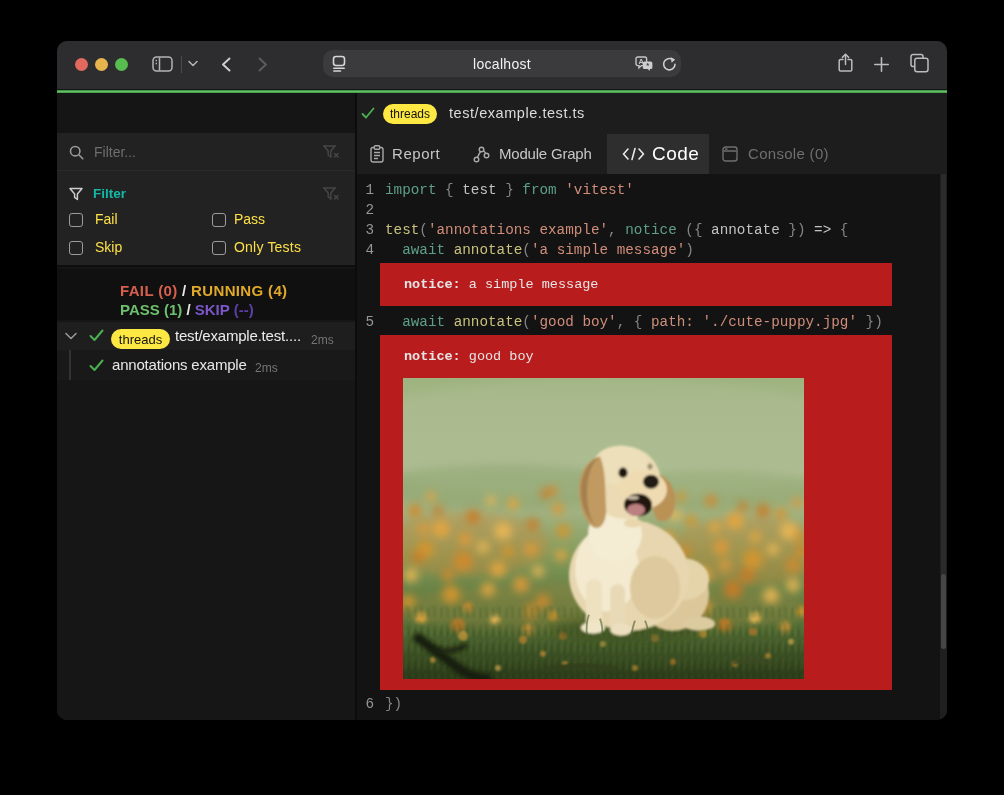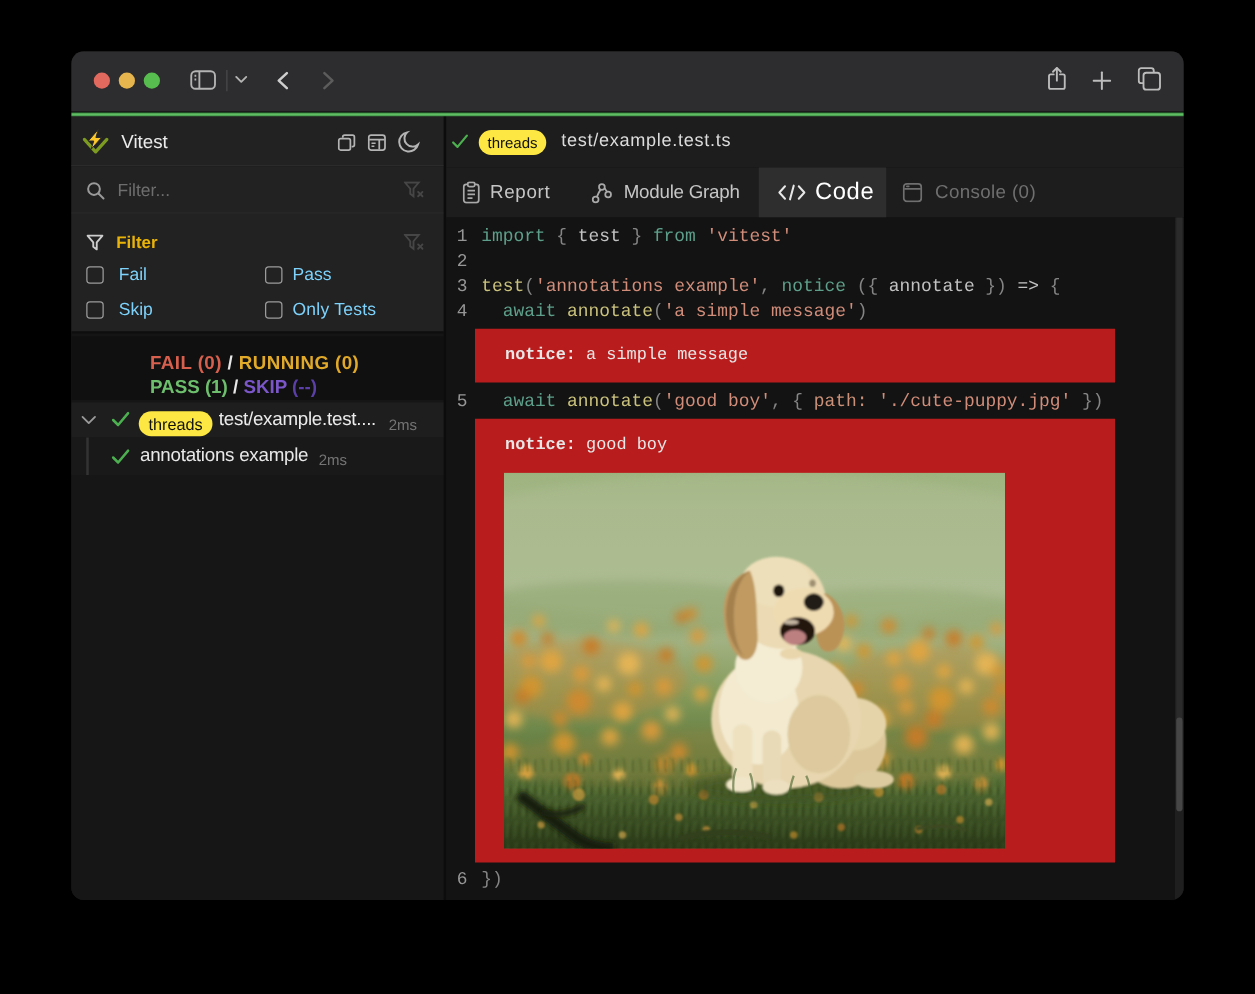--- a/index.html
+++ b/index.html
@@ -18,21 +18,21 @@
 #m-tabs{position:absolute;left:0;top:42px;width:649px;height:40px;background:#1d1d1d}
 #code{position:absolute;left:0;top:82px;width:590px;height:546px;background:#131313}
 .mono{font-family:"Liberation Mono",monospace;font-size:14.3px;line-height:20px;white-space:pre}
 .cline{position:absolute;left:28px;height:20px}
 .lnum{position:absolute;width:20px;text-align:right;height:20px;color:#969696}
 .kw{color:#5d9f8a}.fn{color:#c9c17c}.str{color:#d18d7a}.pu{color:#858585}.va{color:#c2c2c2}.pr{color:#cb9178}
 .notice{position:absolute;left:23px;width:512px;background:#b91c1c}
 .ntext{position:absolute;left:24px;font-family:"Liberation Mono",monospace;font-size:13.5px;line-height:16px;color:#e6e6e6}
 .pill{background:#fde843;color:#111;border-radius:10px;font-size:11.5px;display:flex;align-items:center;justify-content:center;position:absolute}
 .cb{position:absolute;width:14px;height:14px;border:1.5px solid #9c9c9c;border-radius:3px;background:transparent}
-.cblb{position:absolute;font-size:14px;color:#7dd3fc}
+.cblb{position:absolute;font-size:14px;color:#fde047}
 .dur{color:#757575;font-size:12px;position:absolute}
 svg{display:block}
 .ico{position:absolute}
 </style></head>
 <body>
 <div id="win">
   <div id="toolbar">
     <div class="tl" style="left:18px;background:#e2695e"></div>
     <div class="tl" style="left:38px;background:#e7b54d"></div>
     <div class="tl" style="left:58px;background:#57bd4e"></div>
@@ -45,92 +45,89 @@
     <div style="position:absolute;left:124px;top:15px;width:1px;height:17px;background:#4a4a4c"></div>
     <svg class="ico" style="left:131px;top:19px" width="10" height="7" viewBox="0 0 10 7" fill="none" stroke="#b4b4b4" stroke-width="1.5" stroke-linecap="round" stroke-linejoin="round">
         <path d="M1 1.5 L5 5.5 L9 1.5"></path>
       </svg>
     <svg class="ico" style="left:164px;top:16px" width="10" height="15" viewBox="0 0 10 15" fill="none" stroke="#cecece" stroke-width="2" stroke-linecap="round" stroke-linejoin="round">
         <path d="M8.5 1.5 L2 7.5 L8.5 13.5"></path>
       </svg>
     <svg class="ico" style="left:201px;top:16px" width="10" height="15" viewBox="0 0 10 15" fill="none" stroke="#5c5c5c" stroke-width="2" stroke-linecap="round" stroke-linejoin="round">
         <path d="M1.5 1.5 L8 7.5 L1.5 13.5"></path>
       </svg>
+    <div id="urlbar" style="position:absolute;left:266px;top:9px;width:358px;height:27px;background:#3b3b3d;border-radius:10px">
+      <svg class="ico" style="left:8px;top:5px" width="16" height="17" viewBox="0 0 16 17" fill="none" stroke="#d6d6d6" stroke-width="1.6">
+          <rect x="2.5" y="1.5" width="11" height="9" rx="2.5"></rect>
+          <line x1="2.8" y1="13.2" x2="13.2" y2="13.2" stroke-linecap="round"></line>
+          <line x1="2.8" y1="16" x2="9.5" y2="16" stroke-linecap="round"></line>
+        </svg>
+      <div style="position:absolute;left:0;top:0;width:358px;height:27px;display:flex;align-items:center;justify-content:center;color:#f2f2f2;font-size:14px;letter-spacing:0.3px">localhost</div>
+      <svg class="ico" style="left:312px;top:6px" width="19" height="15" viewBox="0 0 19 15" fill="none">
+          <path d="M2.8 1 h7 a1.8 1.8 0 0 1 1.8 1.8 v5 a1.8 1.8 0 0 1 -1.8 1.8 h-3.4 l-2.4 2.2 v-2.2 h-1.2 a1.8 1.8 0 0 1 -1.8 -1.8 v-5 a1.8 1.8 0 0 1 1.8 -1.8 z" stroke="#c6c6c6" stroke-width="1.4"></path>
+          <text x="6.3" y="8.3" fill="#c6c6c6" font-size="7.5" font-family="Liberation Sans" text-anchor="middle" font-weight="bold">A</text>
+          <path d="M9.4 5.6 h6.4 a1.6 1.6 0 0 1 1.6 1.6 v4.2 a1.6 1.6 0 0 1 -1.6 1.6 h-1 v2 l-2.2 -2 h-3.2 a1.6 1.6 0 0 1 -1.6 -1.6 v-4.2 a1.6 1.6 0 0 1 1.6 -1.6 z" fill="#cdcdcd"></path>
+          <text x="12.6" y="11.6" fill="#3b3b3d" font-size="7.5" text-anchor="middle" font-family="Liberation Sans" font-weight="bold">*</text>
+        </svg>
+      <svg class="ico" style="left:339px;top:6px" width="15" height="16" viewBox="0 0 15 16" fill="none">
+          <path d="M13 8.2 a5.7 5.7 0 1 1 -2.2 -4.5" stroke="#cdcdcd" stroke-width="1.6" fill="none" stroke-linecap="round"></path>
+          <path d="M8.8 1.2 L13.2 3.6 L9.6 6.8 Z" fill="#cdcdcd"></path>
+        </svg>
+    </div>
     <svg class="ico" style="left:781px;top:12px" width="15" height="20" viewBox="0 0 15 20" fill="none" stroke="#bcbcbc" stroke-width="1.5" stroke-linecap="round" stroke-linejoin="round">
         <path d="M5 6.5 H2.5 A1.3 1.3 0 0 0 1.2 7.8 v9 A1.3 1.3 0 0 0 2.5 18.1 h10 A1.3 1.3 0 0 0 13.8 16.8 v-9 A1.3 1.3 0 0 0 12.5 6.5 H10"></path>
         <line x1="7.5" y1="1.6" x2="7.5" y2="11.5"></line>
         <path d="M4.4 4.4 L7.5 1.3 L10.6 4.4"></path>
       </svg>
     <svg class="ico" style="left:817px;top:16px" width="15" height="15" viewBox="0 0 15 15" stroke="#bcbcbc" stroke-width="1.6" stroke-linecap="round">
         <line x1="7.5" y1="0.8" x2="7.5" y2="14.2"></line>
         <line x1="0.8" y1="7.5" x2="14.2" y2="7.5"></line>
       </svg>
     <svg class="ico" style="left:853px;top:12px" width="19" height="20" viewBox="0 0 19 20" fill="none" stroke="#bcbcbc" stroke-width="1.5">
         <path d="M4.8 13.5 H3 A2 2 0 0 1 1 11.5 v-8 A2 2 0 0 1 3 1.5 h8 a2 2 0 0 1 2 2 v1.6"></path>
         <rect x="4.8" y="5.2" width="13.2" height="13.5" rx="2.2"></rect>
       </svg>
   </div>
   <div id="greenline"></div>
   <div id="app">
     <div id="sidebar">
-      <div id="sb-head">
-        <svg class="ico" style="left:9px;top:11px" width="21" height="22" viewBox="0 0 21 22">
-            <path d="M1.5 8.5 L10.5 18.5 M19.5 8.5 L10.5 18.5" stroke="#7c9b20" stroke-width="2.6" fill="none" stroke-linecap="round"></path>
-            <path d="M12.6 0.5 L4.6 9.8 H9 L6.8 16.5 L15.3 7.0 H10.7 Z" fill="#fcc72b" stroke="#2a2a2a" stroke-width="0.8"></path>
-          </svg>
-        <div style="position:absolute;left:40px;top:13px;font-size:15px;color:#ececec">Vitest</div>
-        <svg class="ico" style="left:213px;top:15px" width="15" height="14" viewBox="0 0 15 14" fill="none" stroke="#b4b4b4" stroke-width="1.4">
-            <path d="M4.2 3.2 V2.5 A1.5 1.5 0 0 1 5.7 1 h6.3 a1.5 1.5 0 0 1 1.5 1.5 v6.3 a1.5 1.5 0 0 1 -1.5 1.5 h-0.7"></path>
-            <rect x="1" y="3.8" width="9.3" height="9.2" rx="1.5"></rect>
-          </svg>
-        <svg class="ico" style="left:237px;top:15px" width="15" height="14" viewBox="0 0 15 14" fill="none" stroke="#b4b4b4" stroke-width="1.4">
-            <rect x="1" y="1" width="13" height="12" rx="2"></rect>
-            <line x1="1.4" y1="4.6" x2="13.6" y2="4.6"></line>
-            <line x1="9.4" y1="4.8" x2="9.4" y2="12.6"></line>
-            <line x1="3.2" y1="7.5" x2="6.5" y2="7.5" stroke-width="1.2"></line>
-            <line x1="3.2" y1="10" x2="5.5" y2="10" stroke-width="1.2"></line>
-          </svg>
-        <svg class="ico" style="left:261px;top:12px" width="19" height="19" viewBox="0 0 18 18" fill="none">
-            <path d="M15.6 11 A7.3 7.3 0 1 1 7.3 1.8 A5.9 5.9 0 0 0 15.6 11 Z" stroke="#b4b4b4" stroke-width="1.5"></path>
-          </svg>
-      </div>
       <div id="sb-search">
         <svg class="ico" style="left:12px;top:12px" width="15" height="15" viewBox="0 0 15 15" fill="none" stroke="#9a9a9a" stroke-width="1.6">
             <circle cx="6.2" cy="6.2" r="4.7"></circle>
             <line x1="9.8" y1="9.8" x2="13.8" y2="13.8" stroke-linecap="round"></line>
           </svg>
         <div style="position:absolute;left:37px;top:11px;font-size:14px;color:#6e6e6e">Filter...</div>
         <svg class="ico" style="left:266px;top:12px" width="16" height="14" viewBox="0 0 16 14" fill="none" stroke="#464646" stroke-width="1.5" stroke-linecap="round">
             <path d="M1 1 h11 l-4.2 5 v6 l-2.6 -2 v-4 z"></path>
             <line x1="11.5" y1="8.5" x2="15" y2="12"></line>
             <line x1="15" y1="8.5" x2="11.5" y2="12"></line>
           </svg>
       </div>
       <div id="sb-filter">
         <svg class="ico" style="left:12px;top:16px" width="14" height="14" viewBox="0 0 14 14" fill="none" stroke="#cdcdcd" stroke-width="1.5" stroke-linecap="round" stroke-linejoin="round">
             <path d="M1 1.5 h12 l-4.6 5.4 v5.6 l-2.8 -2.1 v-3.5 z"></path>
           </svg>
-        <div style="position:absolute;left:36px;top:15px;font-size:13.5px;font-weight:700;color:#eab308">Filter</div>
+        <div style="position:absolute;left:36px;top:15px;font-size:13.5px;font-weight:700;color:#14b8a6">Filter</div>
         <svg class="ico" style="left:266px;top:16px" width="16" height="14" viewBox="0 0 16 14" fill="none" stroke="#464646" stroke-width="1.5" stroke-linecap="round">
             <path d="M1 1 h11 l-4.2 5 v6 l-2.6 -2 v-4 z"></path>
             <line x1="11.5" y1="8.5" x2="15" y2="12"></line>
             <line x1="15" y1="8.5" x2="11.5" y2="12"></line>
           </svg>
         <div class="cb" style="left:12px;top:42px"></div>
           <div class="cblb" style="left:38px;top:40px">Fail</div>
         <div class="cb" style="left:155px;top:42px"></div>
           <div class="cblb" style="left:177px;top:40px">Pass</div>
         <div class="cb" style="left:12px;top:70px"></div>
           <div class="cblb" style="left:38px;top:68px">Skip</div>
         <div class="cb" style="left:155px;top:70px"></div>
           <div class="cblb" style="left:177px;top:68px;letter-spacing:0.2px">Only Tests</div>
       </div>
       <div id="sb-list">
         <div style="position:absolute;left:0;top:0;width:298px;height:51px;background:#101010"></div>
-        <div style="position:absolute;left:63px;top:12px;font-size:15px;font-weight:700;line-height:19px;letter-spacing:0.35px"><span style="color:#d75f4d">FAIL (0)</span><span style="color:#e8e8e8"> / </span><span style="color:#e0a929">RUNNING (0)</span></div>
+        <div style="position:absolute;left:63px;top:12px;font-size:15px;font-weight:700;line-height:19px;letter-spacing:0.35px"><span style="color:#d75f4d">FAIL (0)</span><span style="color:#e8e8e8"> / </span><span style="color:#e0a929">RUNNING (4)</span></div>
         <div style="position:absolute;left:63px;top:31px;font-size:15px;font-weight:700;line-height:19px"><span style="color:#6dbf6d">PASS (1)</span><span style="color:#e8e8e8"> / </span><span style="color:#7a56c8">SKIP</span><span style="color:#5b3fa8"> (--)</span></div>
         <div style="position:absolute;left:0;top:53px;width:298px;height:28px;background:#1e1e1e"></div>
         <div style="position:absolute;left:0;top:81px;width:298px;height:30px;background:#191919"></div>
         <svg class="ico" style="left:8px;top:63px" width="12" height="8" viewBox="0 0 12 8" fill="none" stroke="#9a9a9a" stroke-width="1.5" stroke-linecap="round" stroke-linejoin="round">
             <path d="M1 1.5 L6 6.5 L11 1.5"></path>
           </svg>
         <svg class="ico" style="left:32px;top:59px" width="15" height="15" viewBox="0 0 15 15" fill="none" stroke="#4caf50" stroke-width="2" stroke-linecap="round" stroke-linejoin="round">
             <path d="M1.5 8 L5.5 12 L13.5 2.5"></path>
           </svg>
         <div class="pill" style="left:54px;top:60px;width:59px;height:20px;font-size:13px">threads</div>

